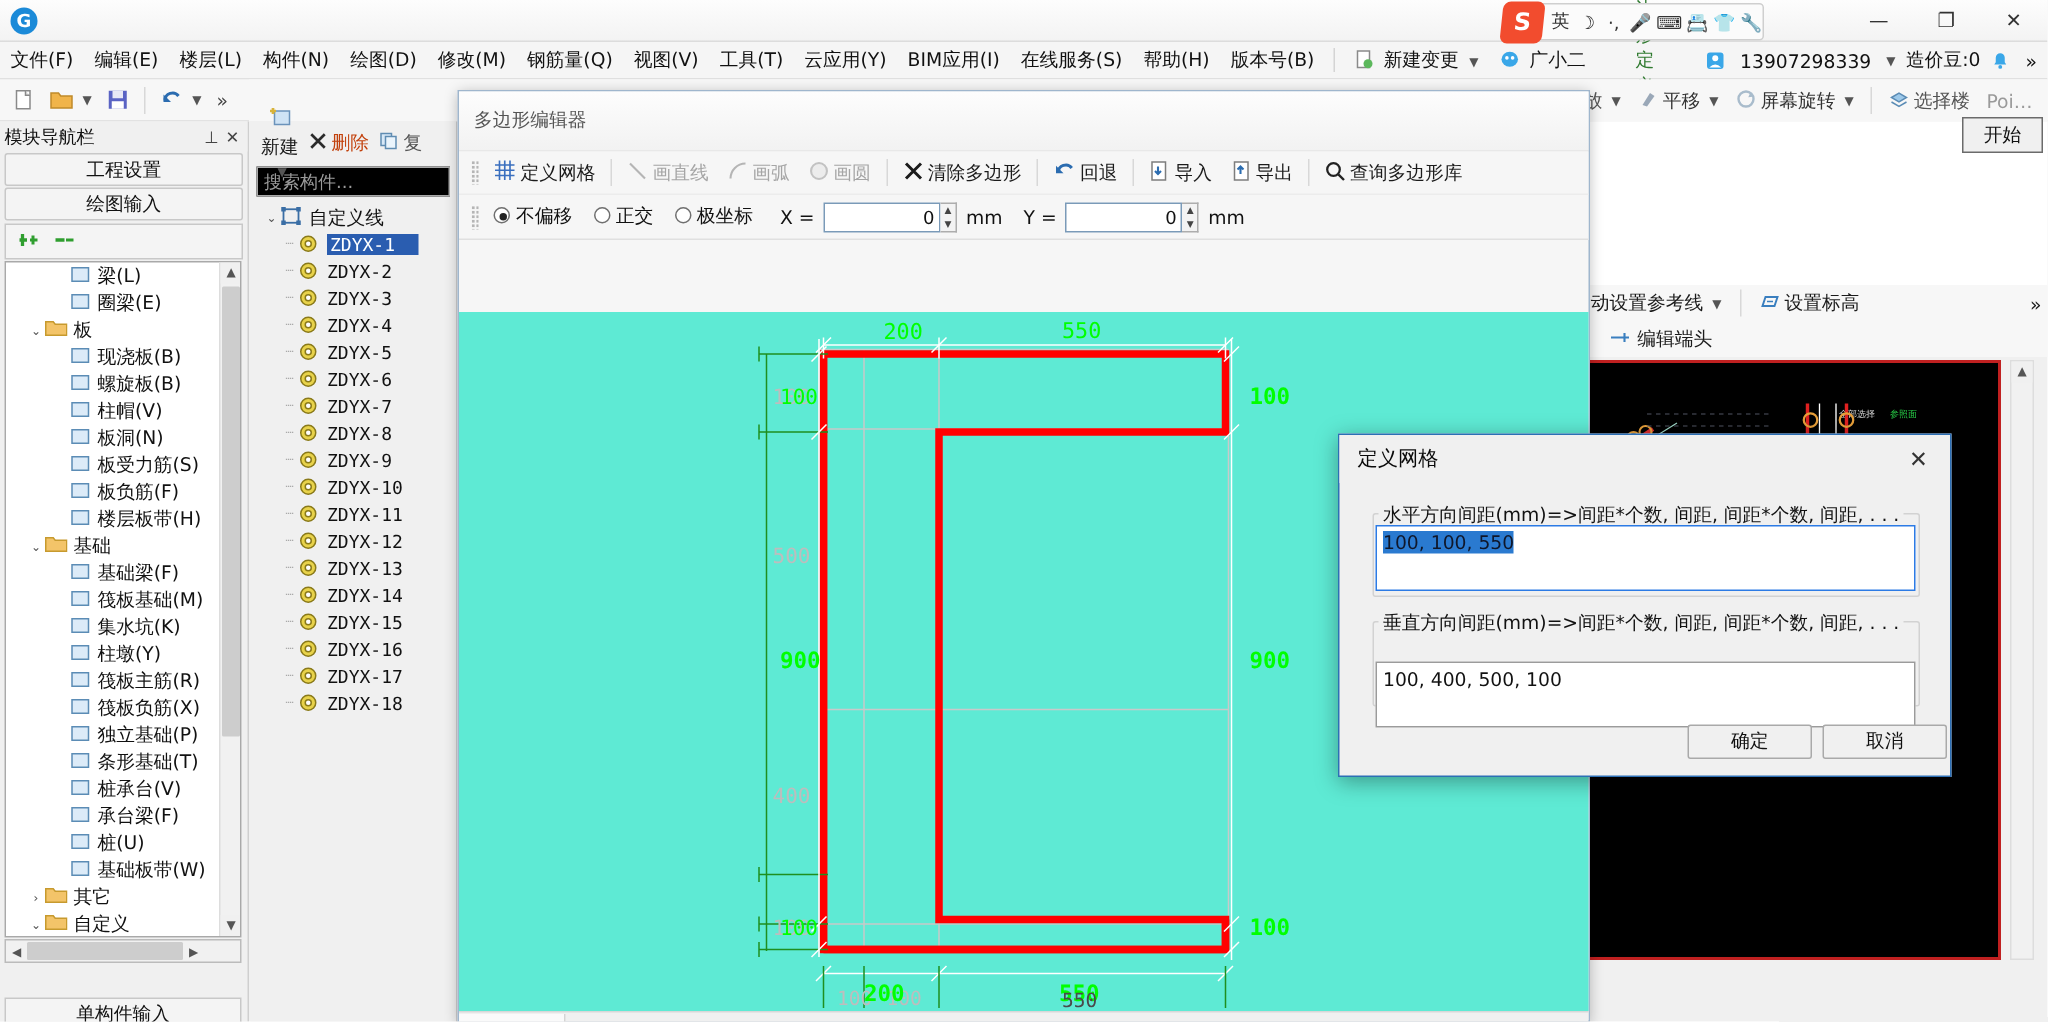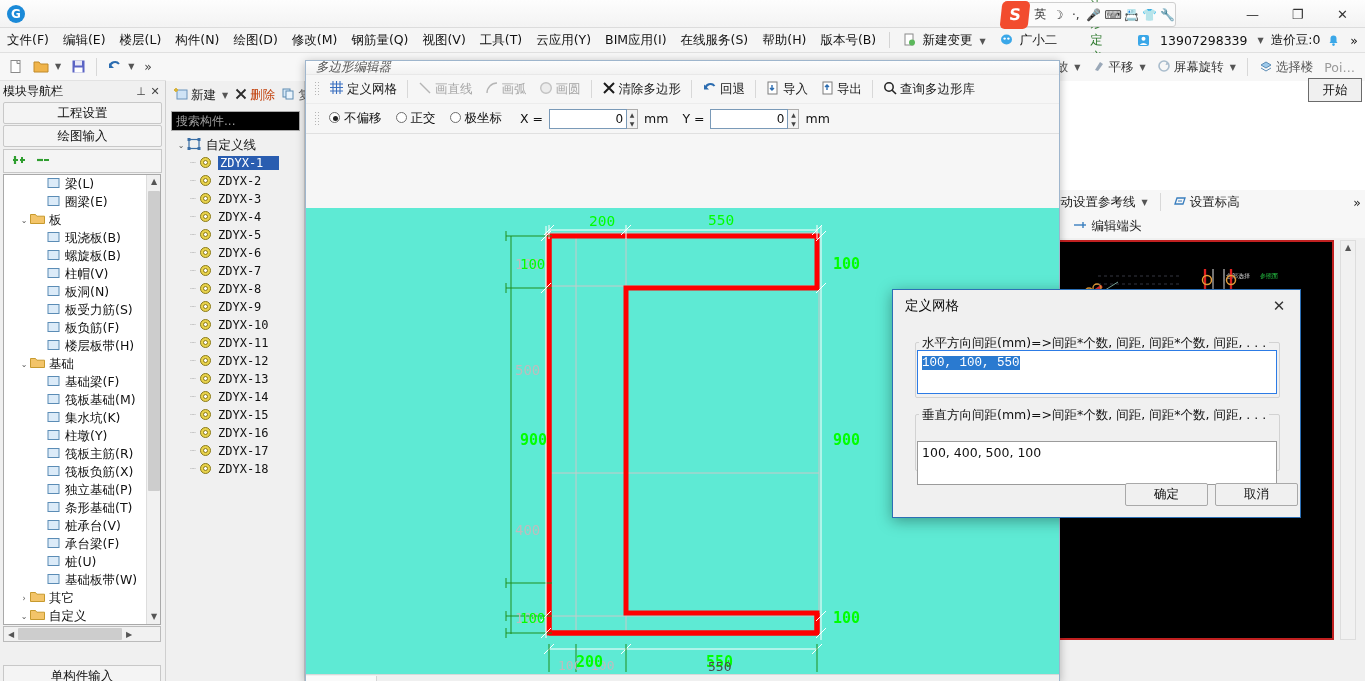--- a/index.html
+++ b/index.html
@@ -141,23 +141,23 @@
     background:#f1f1f1; border:1px solid #ddd;
   }
 
   
   .polywin {
     position:absolute; left:305px; top:60px; width:755px; height:621px;
     background:#f6f6f6; border:1px solid #9fb6cd;
     box-shadow: 0 2px 9px rgba(0,0,0,.28);
   }
   .polywin-title {
-    height:14px; background:linear-gradient(#fdfdfd,#f2f2f2);
+    height:40px; background:linear-gradient(#fdfdfd,#f2f2f2);
     display:flex; align-items:center; padding-left:10px;
-    font-size:12.5px; color:#555; border-bottom:1px solid #e8e8e8;font-style:italic;
+    font-size:12.5px; color:#555; border-bottom:1px solid #e8e8e8;
   }
   .pw-tb {
     height:29px; background:#f6f6f6; display:flex; align-items:center;
     padding-left:8px; gap:0px; border-bottom:1px solid #ececec;
   }
   .pw-tb .tb-btn { padding:2px 6px; }
   .grip { width:5px; height:16px; margin-right:4px;
           background-image: radial-gradient(#b5b5b5 40%, transparent 41%);
           background-size:3px 3px; }
   .pw-opt {
@@ -213,21 +213,21 @@
                  font-size:15px; color:#333; }
   .gbox { position:absolute; border:1px solid #d2d2d2; border-radius:2px; }
   .glabel { position:absolute; background:#f0f0f0; padding:0 3px; font-size:12.5px; color:#111; white-space:nowrap;}
   .ta {
     position:absolute; background:#fff; font-size:12.5px; color:#111;
     padding:3px 4px; font-family:"DejaVu Sans","Liberation Sans",sans-serif;
     line-height:15px; overflow:hidden;
   }
   .ta.focus { border:1px solid #2c7be5; }
   .ta.plain { border:1px solid #9b9b9b; }
-  .selhl { background:#2a7ad0; color:#ffffff;font-family:Liberation Mono, monospace; }
+  .selhl { background:#2a7ad0; color:#0f172a; }
 </style>
 </head>
 <body>
 
 <div id="root">
 
   <div class="titlebar">
     <div class="app-logo">G</div>
     <div class="win-btns">
       <div class="win-btn">—</div>
@@ -692,21 +692,21 @@
     <div class="hscroll">
       <span class="hs-a">◀</span>
       <div class="hs-thumb" style="width:104px;"></div>
       <span class="hs-a">▶</span>
     </div>
     <div class="lp-bottom">单构件输入</div>
   </div>
 
   <div style="position:absolute;left:167px;top:81px;width:138px;height:600px;background:#f0f0f0;border-right:1px solid #cfcfcf;">
     <div style="height:28px;display:flex;align-items:center;gap:3px;padding-left:5px;">
-      <div class="tb-btn" style="padding:1px 2px;">
+      <div class="tb-btn" style="padding:1px 2px;flex-direction:column;">
         <span>
           <svg width="14" height="13" viewBox="0 0 14 13">
               <rect x="3" y="3" width="10" height="9" fill="#cfe3f5" stroke="#6b93bb"></rect>
               <path d="M2 1v4M0 3h4" stroke="#d8b33a" stroke-width="1.8"></path>
             </svg>
         </span>
         <span>新建</span>
         <span class="tb-caret">▼</span>
       </div>
       <div class="tb-btn" style="padding:1px 2px;">

